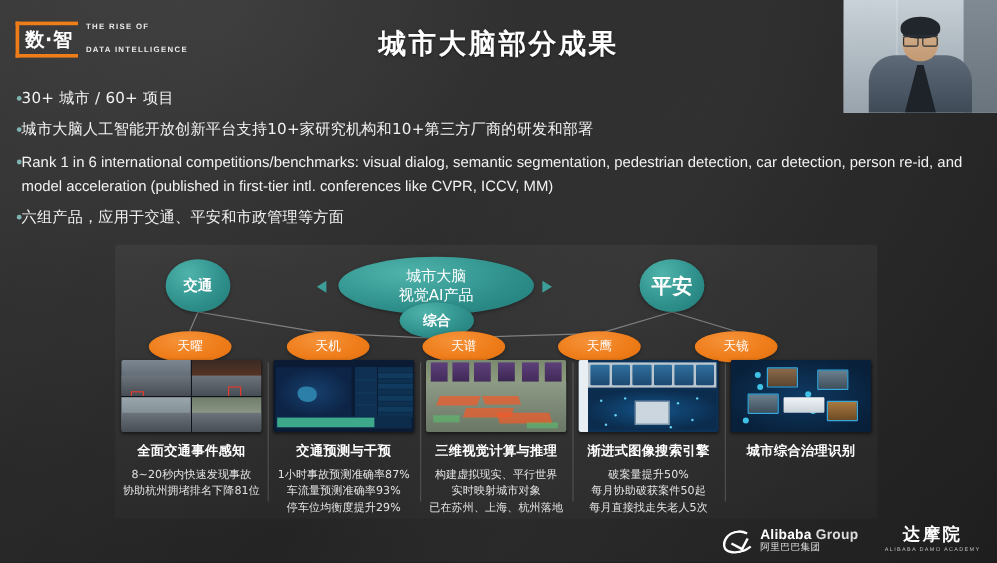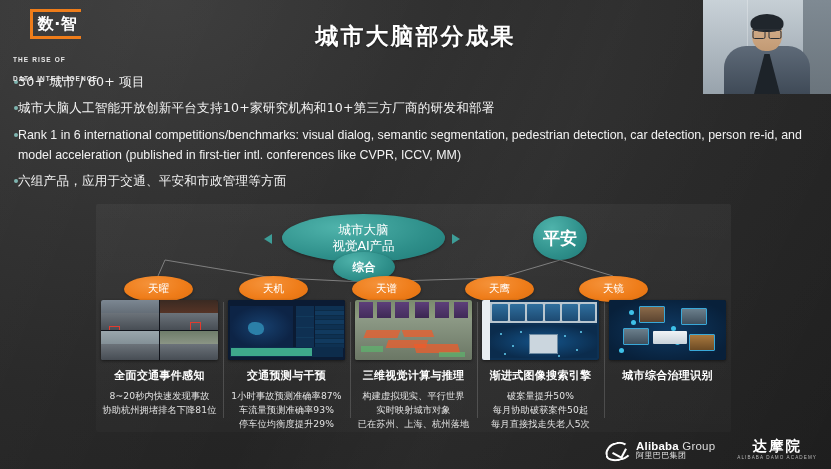--- a/index.html
+++ b/index.html
@@ -20,21 +20,20 @@
     content:"";position:absolute;inset:0;
     background:linear-gradient(115deg, rgba(255,255,255,.035) 0%, rgba(255,255,255,0) 42%, rgba(255,255,255,.03) 60%, rgba(255,255,255,0) 100%);
     pointer-events:none;z-index:1;
   }
 
   
   .logo{
     position:absolute;left:8px;top:6px;z-index:6;
     display:flex;align-items:center;gap:7px;
     padding:3px 6px 3px 5px;
-    flex-direction:column;
   }
   .logo-bracket{
     position:relative;
     border-left:3px solid #ef7d1a;
     border-top:3px solid #ef7d1a;
     border-bottom:3px solid #ef7d1a;
     padding:2px 4px 2px 5px;
     height:20px;display:flex;align-items:center;
   }
   .logo-cn{
@@ -233,21 +232,21 @@
     border:2.5px solid #fff;border-radius:50% 50% 50% 50%/60% 60% 40% 40%;
     border-right-color:transparent;transform:rotate(-12deg);
   }
   .ali-mark:after{
     content:"";position:absolute;left:9px;top:5px;width:9px;height:9px;
     border-bottom:2.5px solid #fff;border-right:2.5px solid #fff;
     transform:rotate(28deg);
   }
   .ali-txt{display:flex;flex-direction:column;line-height:1.05;}
   .ali-en{font-size:11.5px;font-weight:bold;color:#fff;letter-spacing:.2px;}
-  .ali-en span{font-weight:normal;color:#dcdcdc;margin-top:27px;}
+  .ali-en span{font-weight:bold;color:#dcdcdc;margin-top:27px;}
   .ali-cn{font-family:"DejaVu Sans",sans-serif;font-size:8px;color:#e4e4e4;letter-spacing:.4px;}
   .damo{display:flex;flex-direction:column;align-items:center;line-height:1.05;}
   .damo-cn{font-family:"DejaVu Sans",sans-serif;font-size:14.5px;font-weight:bold;color:#fff;letter-spacing:2px;}
   .damo-en{font-size:4.6px;color:#b9b9b9;letter-spacing:1.1px;margin-top:2px;}
 </style>
 </head>
 <body>
 
 <div id="slide">
 
@@ -315,20 +314,21 @@
     <div class="node teal n-center">
       <div>
         <span class="cline">城市大脑</span>
         <span class="cline">视觉AI产品</span>
       </div>
     </div>
 
     <div class="arrow left"></div>
     <div class="arrow right"></div>
 
+    <div class="node teal n-traffic">交通</div>
     <div class="node teal n-safety">平安</div>
     <div class="node teal n-integrated">综合</div>
 
     <div class="node orange leaf l0">天曜</div>
     <div class="node orange leaf l1">天机</div>
     <div class="node orange leaf l2">天谱</div>
     <div class="node orange leaf l3">天鹰</div>
     <div class="node orange leaf l4">天镜</div>
   </div>
 

